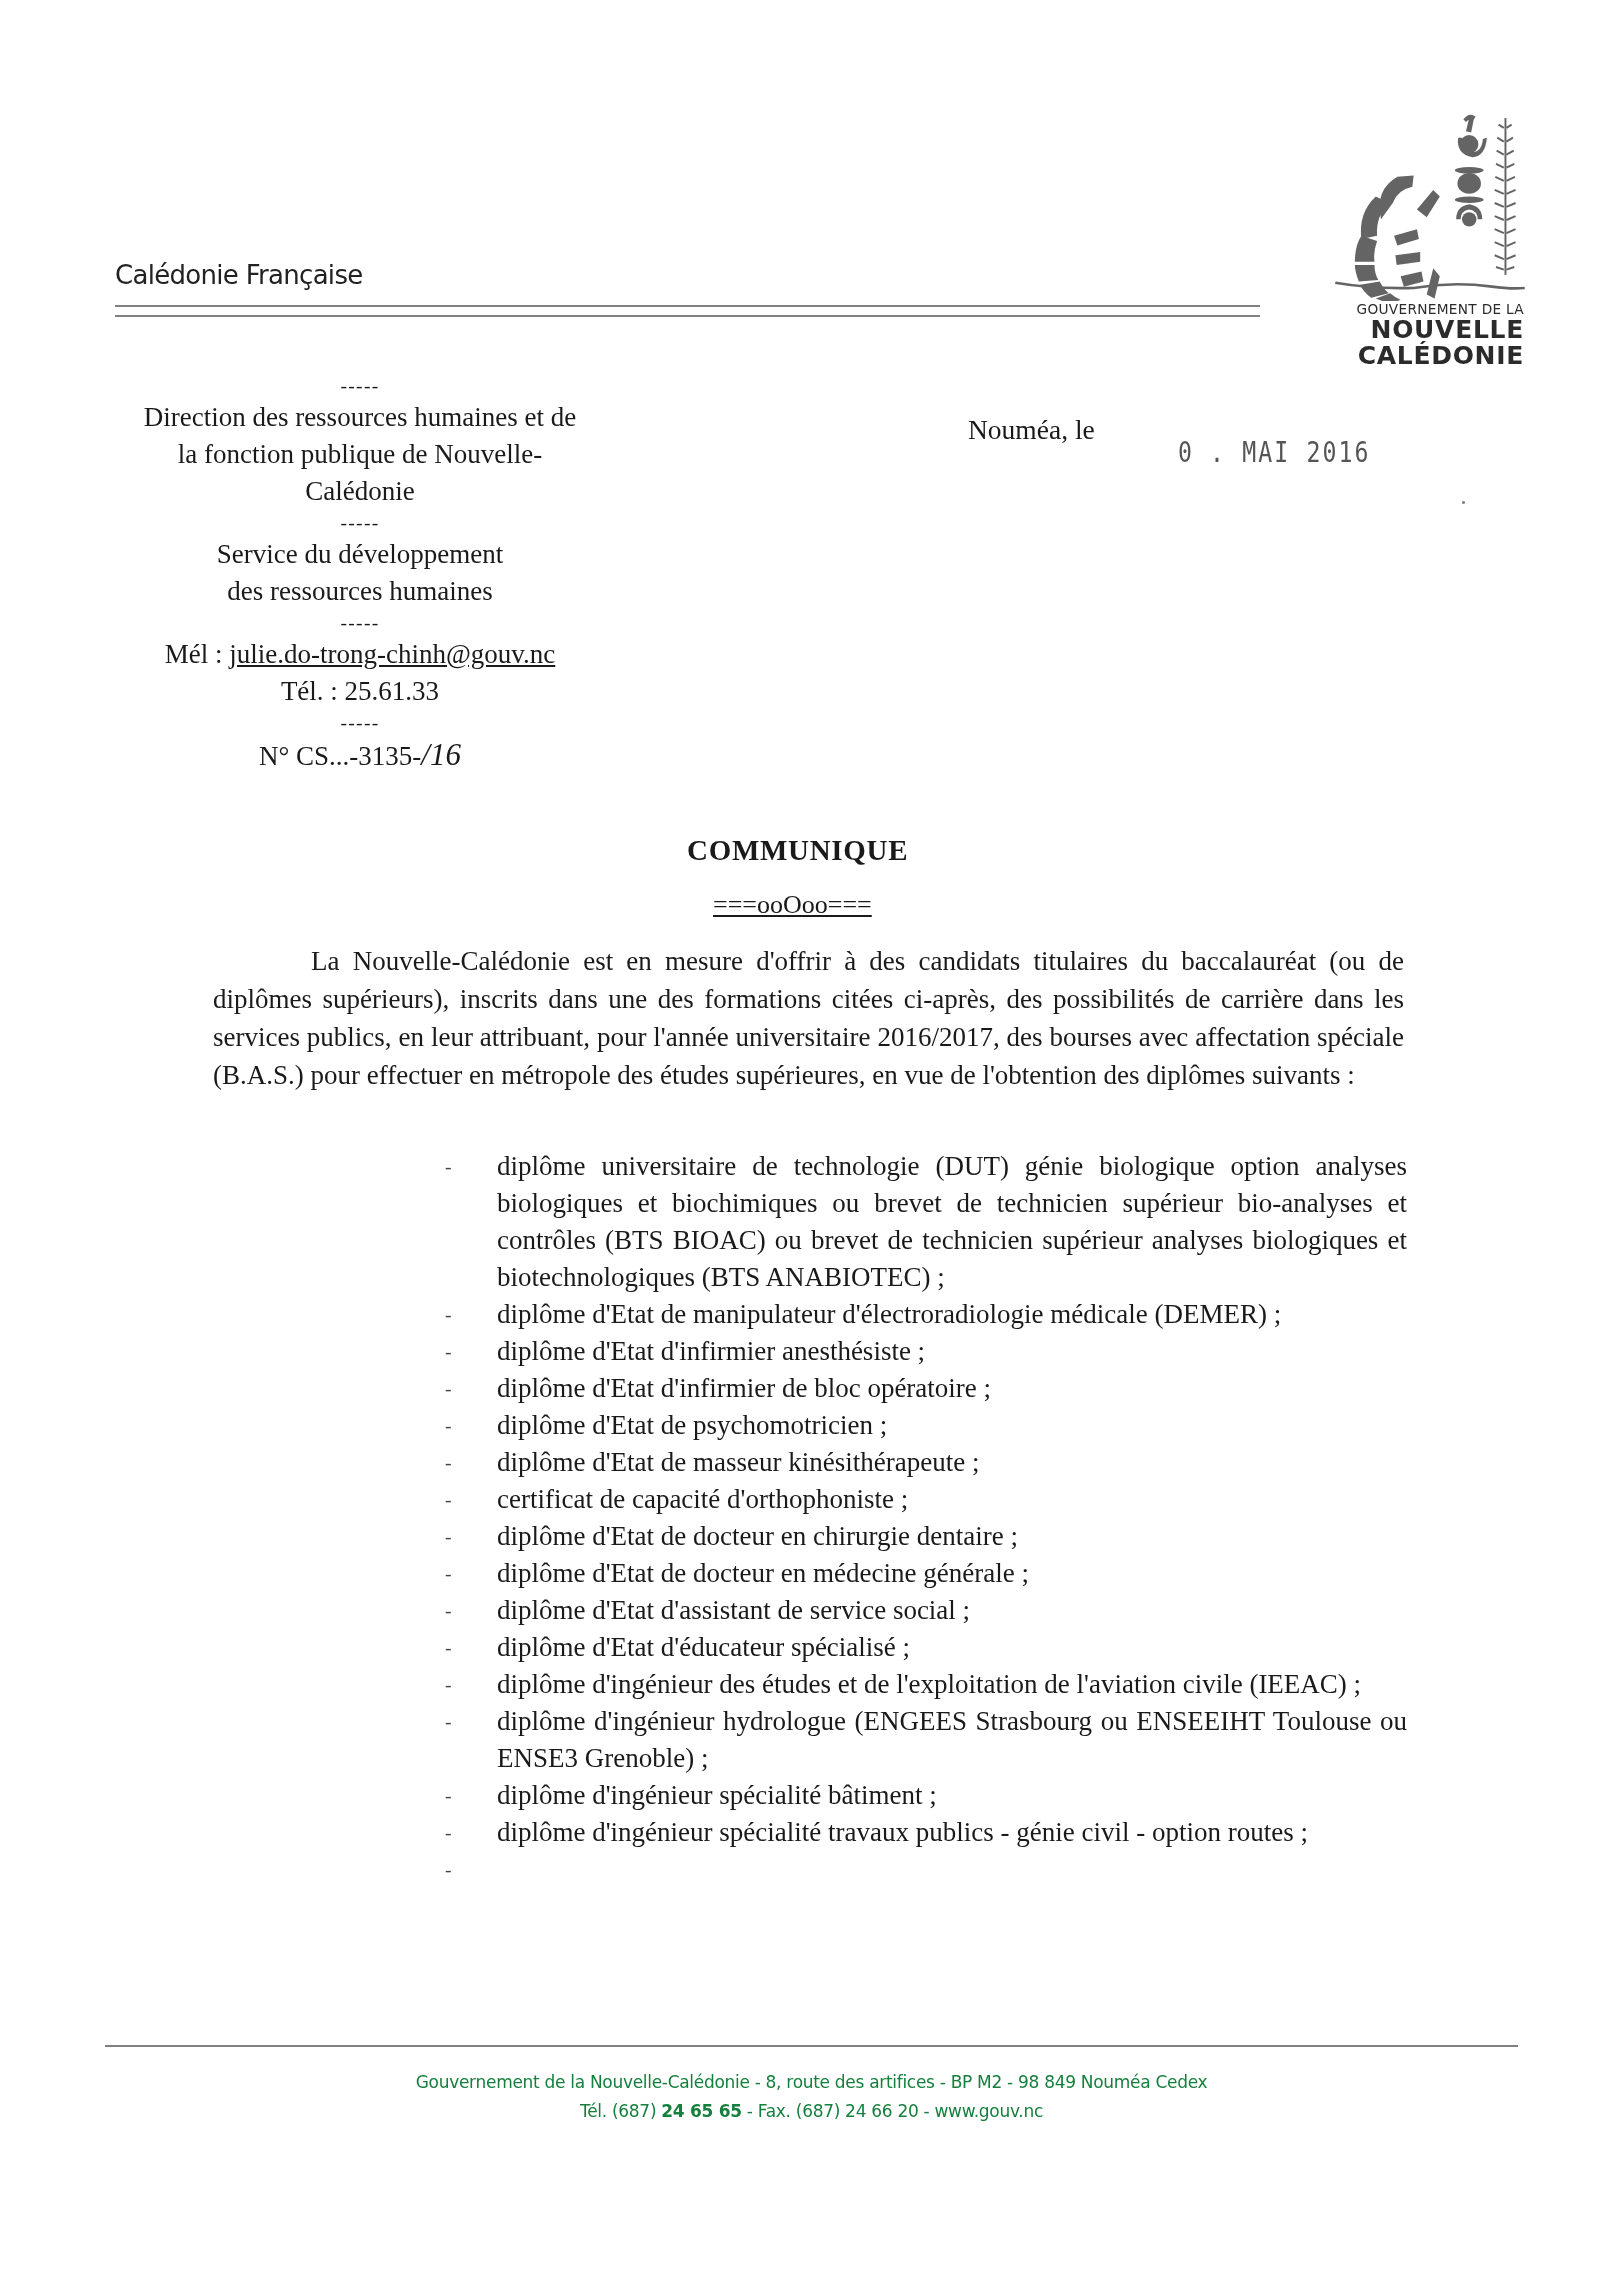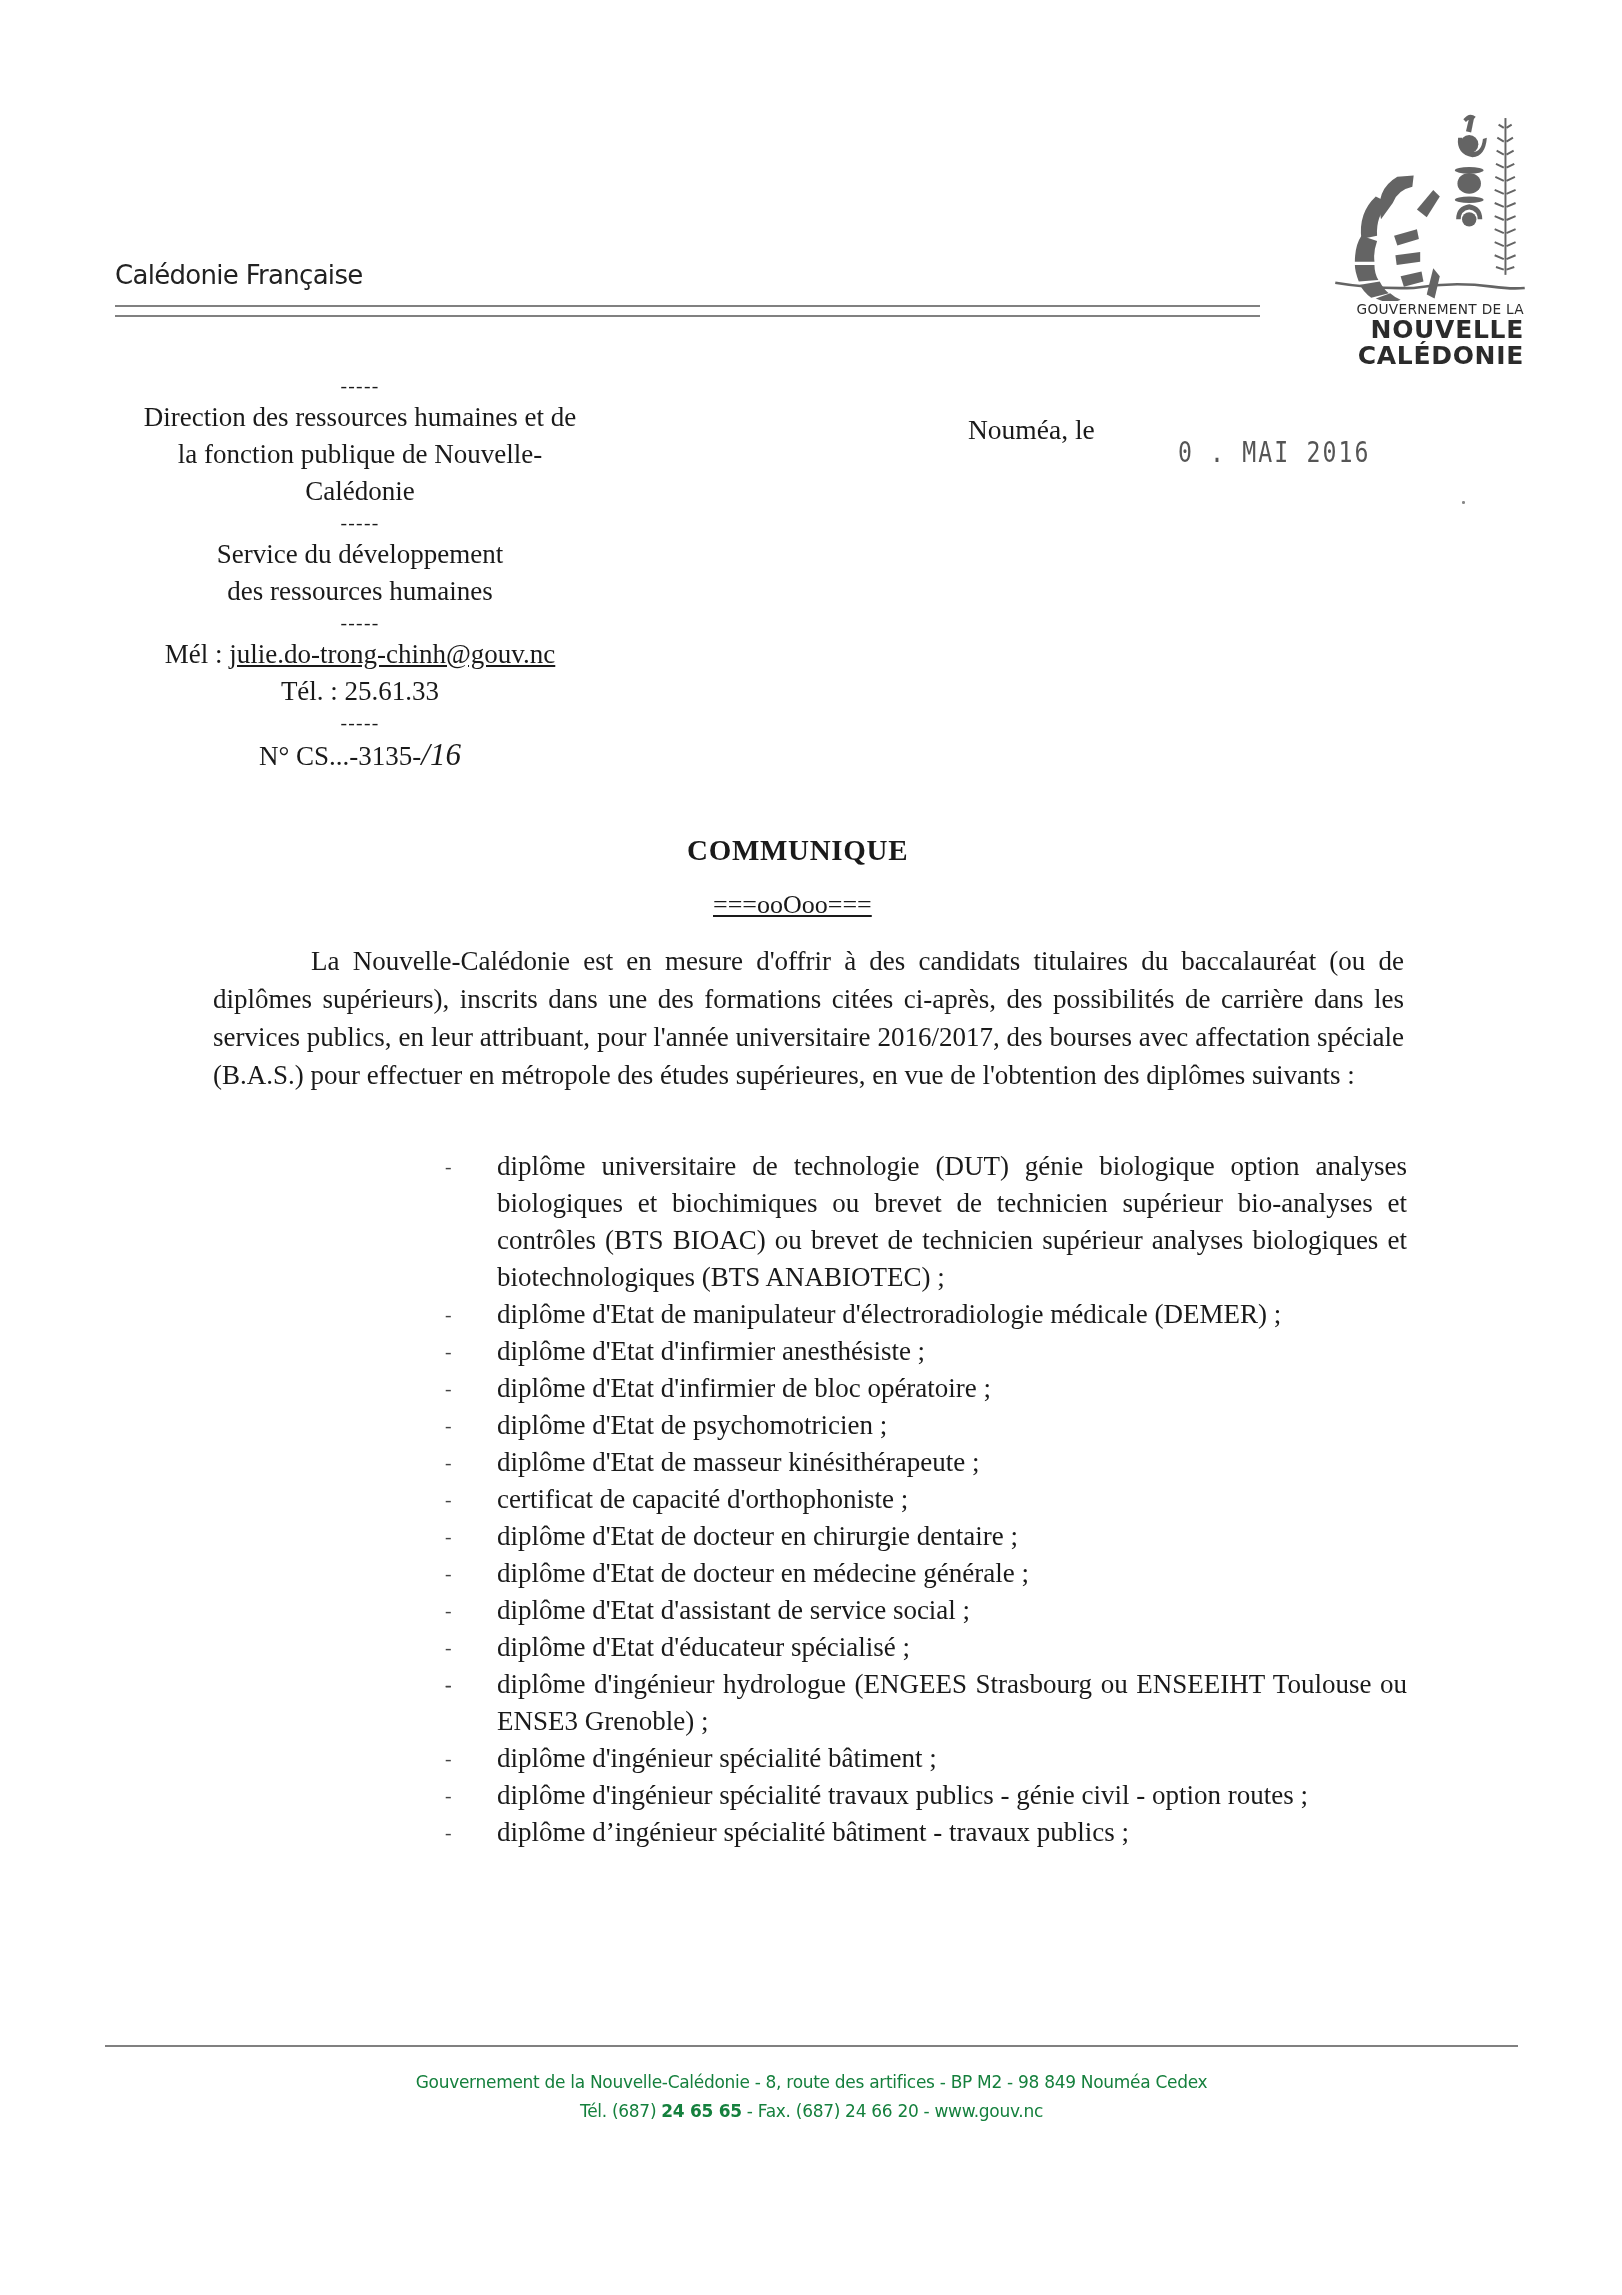--- a/index.html
+++ b/index.html
@@ -142,25 +142,25 @@
     <li><span class="dash">-</span><span>diplôme d'Etat de manipulateur d'électroradiologie médicale (DEMER) ;</span></li>
     <li><span class="dash">-</span><span>diplôme d'Etat d'infirmier anesthésiste ;</span></li>
     <li><span class="dash">-</span><span>diplôme d'Etat d'infirmier de bloc opératoire ;</span></li>
     <li><span class="dash">-</span><span>diplôme d'Etat de psychomotricien ;</span></li>
     <li><span class="dash">-</span><span>diplôme d'Etat de masseur kinésithérapeute ;</span></li>
     <li><span class="dash">-</span><span>certificat de capacité d'orthophoniste ;</span></li>
     <li><span class="dash">-</span><span>diplôme d'Etat de docteur en chirurgie dentaire ;</span></li>
     <li><span class="dash">-</span><span>diplôme d'Etat de docteur en médecine générale ;</span></li>
     <li><span class="dash">-</span><span>diplôme d'Etat d'assistant de service social ;</span></li>
     <li><span class="dash">-</span><span>diplôme d'Etat d'éducateur spécialisé ;</span></li>
-    <li><span class="dash">-</span></li>
+    <li><span class="dash">-</span><span>diplôme d'ingénieur des études et de l'exploitation de l'aviation civile (IEEAC) ;</span></li>
     <li><span class="dash">-</span><span>diplôme d'ingénieur hydrologue (ENGEES Strasbourg ou ENSEEIHT Toulouse ou ENSE3 Grenoble) ;</span></li>
     <li><span class="dash">-</span><span>diplôme d'ingénieur spécialité bâtiment ;</span></li>
     <li><span class="dash">-</span><span>diplôme d'ingénieur spécialité travaux publics - génie civil - option routes ;</span></li>
-    <li><span class="dash">-</span><span>diplôme d’ingénieur spécialité bâtiment - travaux publics ;</span></li>
+    <li><span class="dash">-</span></li>
   </ul>
 
 <div id="rule3" class="rule"></div>
 <div id="footer" class="sans">
   <div>Gouvernement de la Nouvelle-Calédonie - 8, route des artifices - BP M2 - 98 849 Nouméa Cedex</div>
   <div>
     <span>Tél. (687) </span><b>24 65 65</b><span> - Fax. (687) 24 66 20 - </span><span>www.gouv.nc</span>
   </div>
 </div>
 

